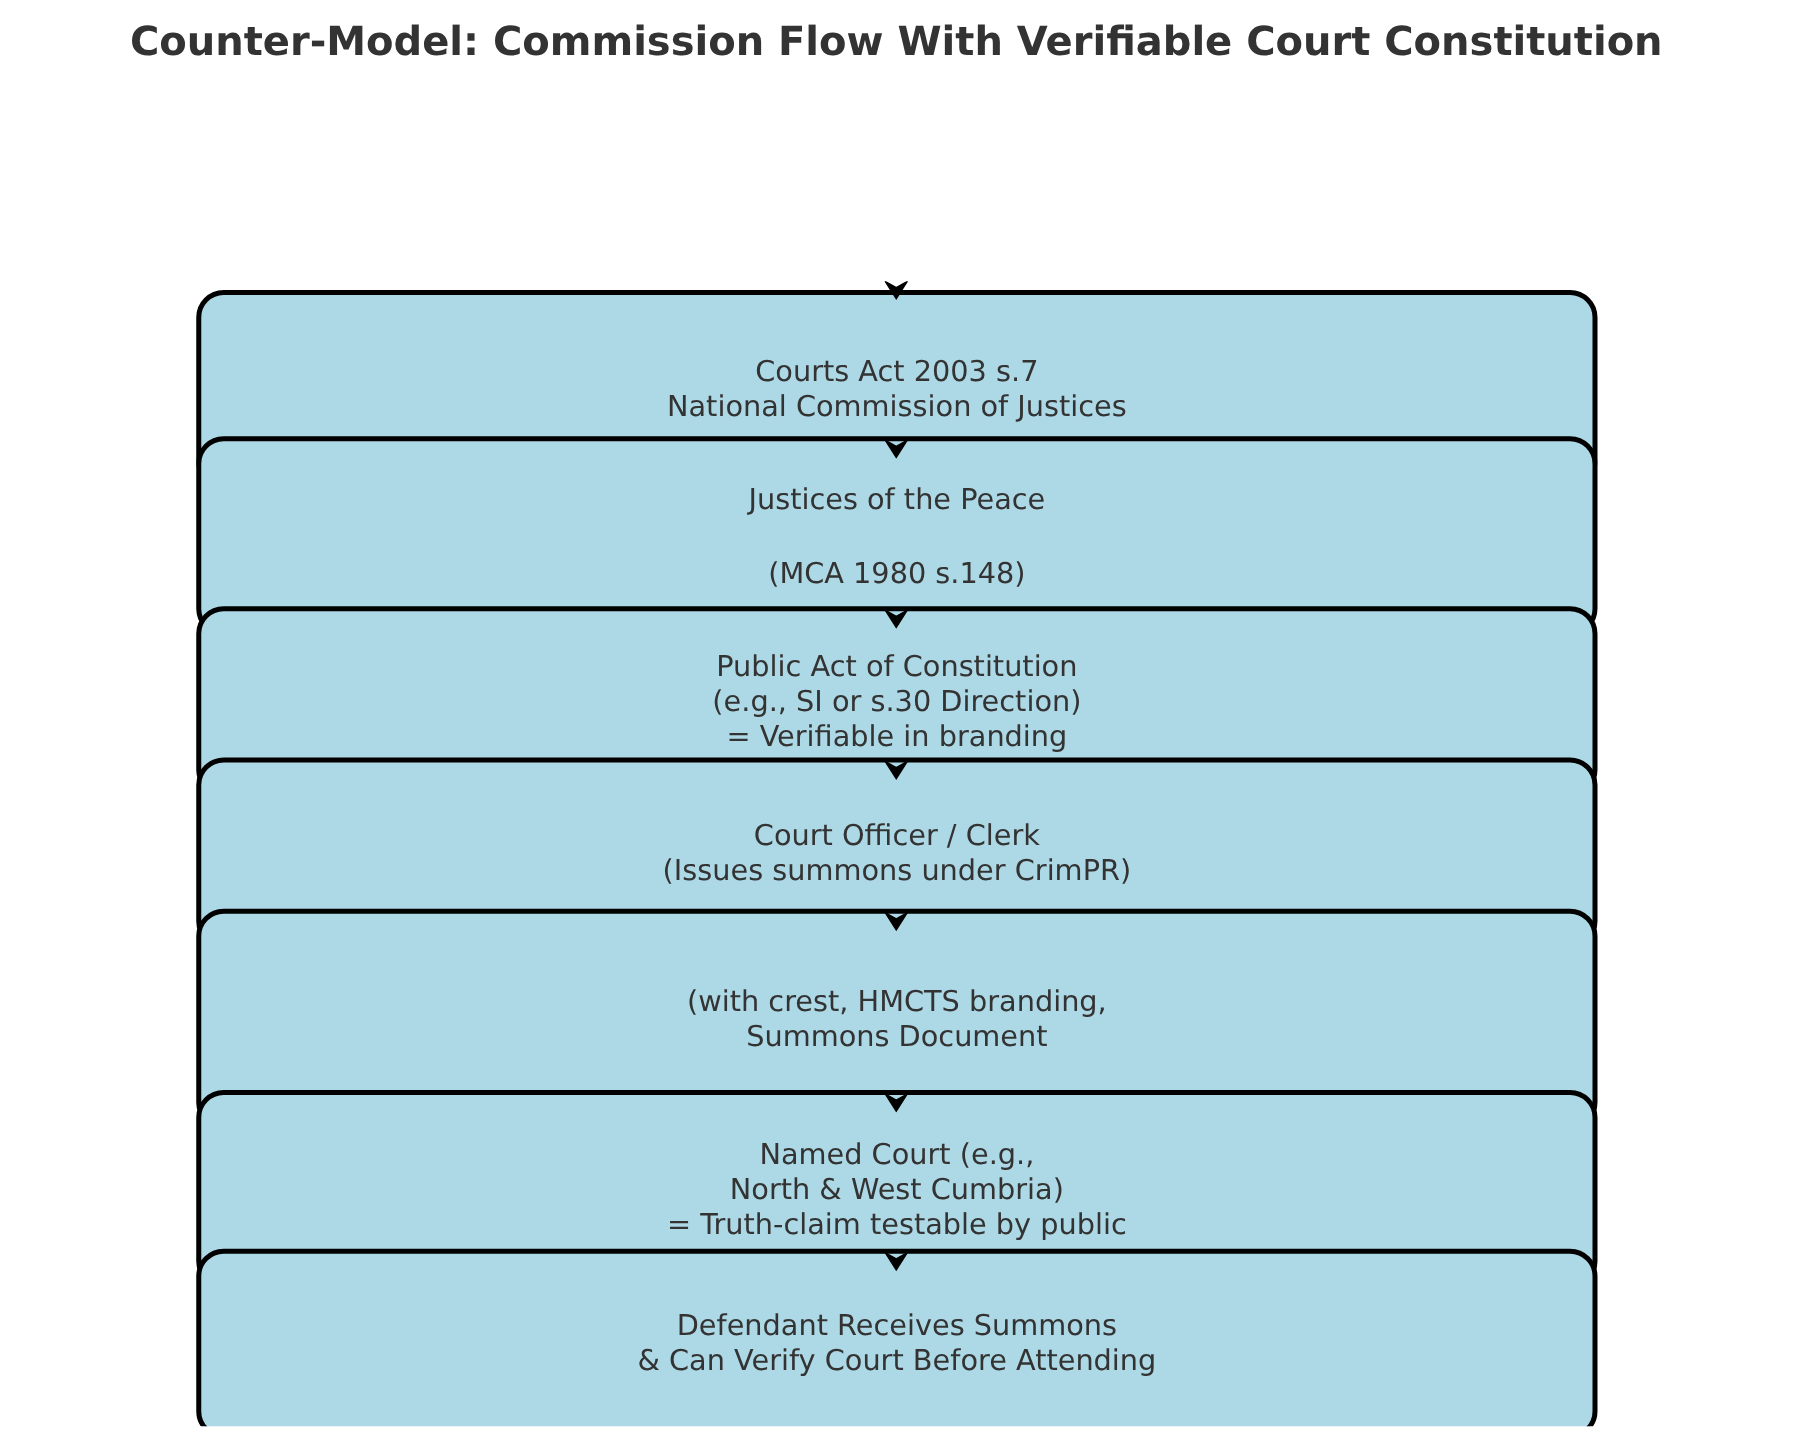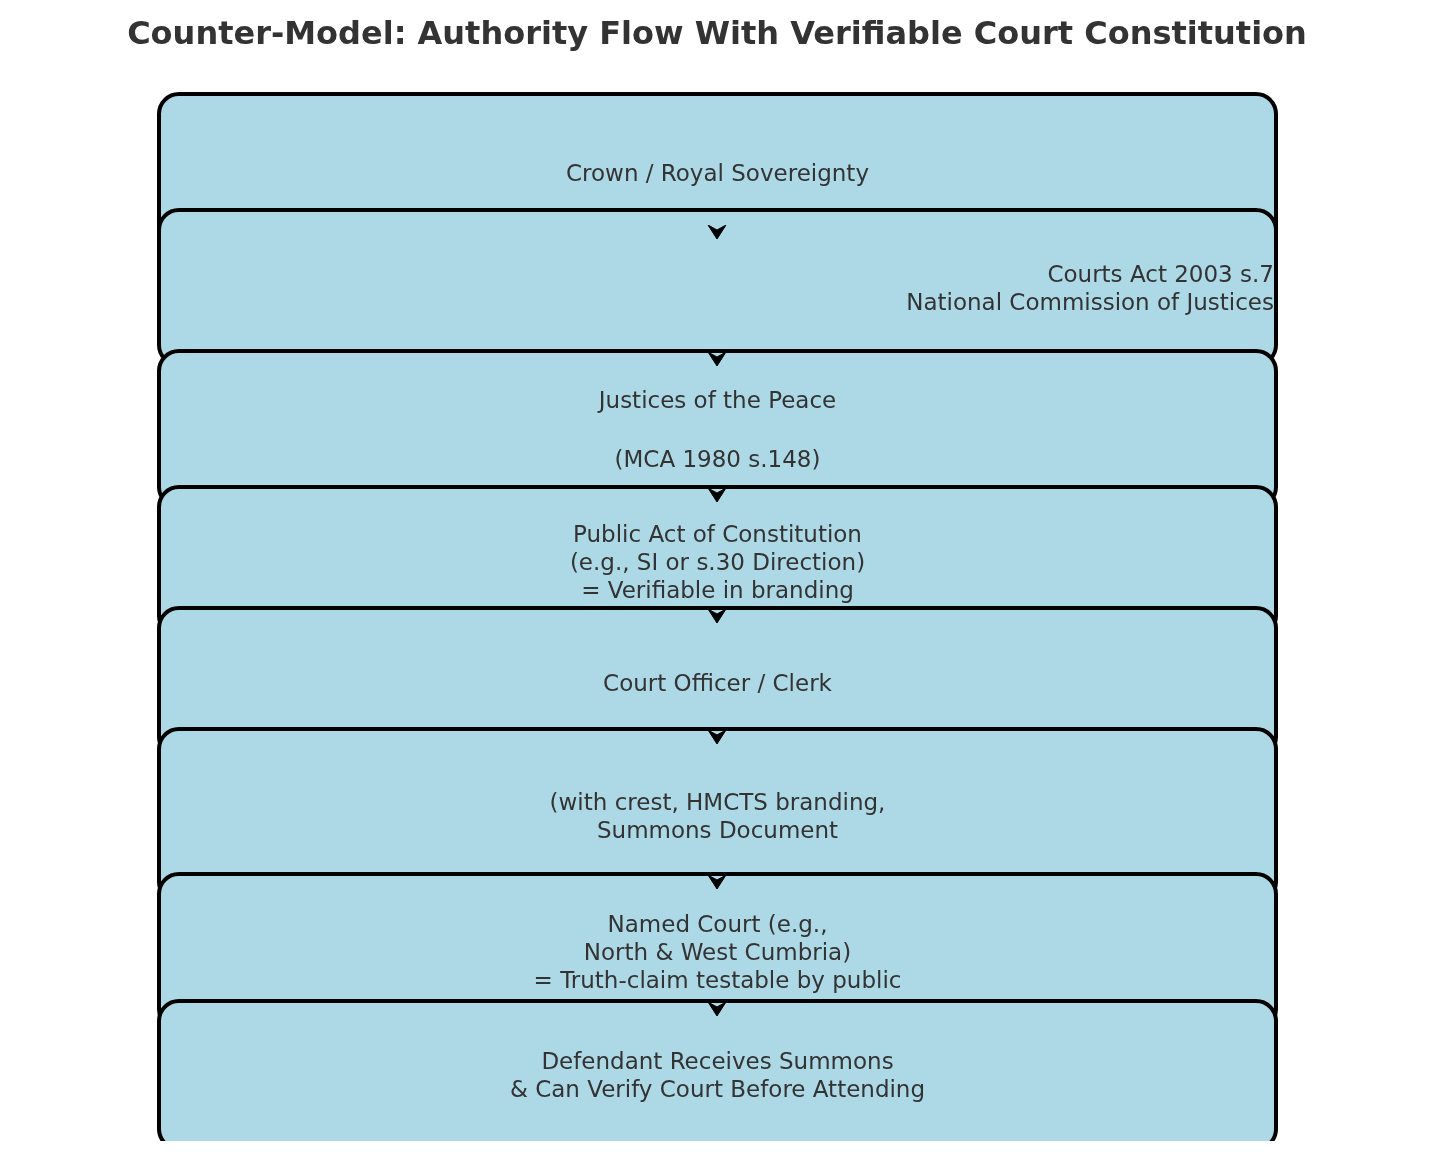--- a/index.html
+++ b/index.html
@@ -57,41 +57,39 @@
     position: absolute;
     width: 20px;
     height: 15px;
     left: 707px;
     z-index: 50;
   }
 </style>
 </head>
 <body>
 
-<h1 class="page-title">Counter-Model: Authority Flow With Verifiable Court Constitution</h1>
+<h1 class="page-title">Counter-Model: Commission Flow With Verifiable Court Constitution</h1>
 
 <div class="flow-wrapper" id="flow-wrapper">
-    <div class="flow-box" style="top: 92px; height: 162px; z-index: 1;">
-      <span class="box-line">Crown / Royal Sovereignty</span>
-    </div>
-    <div class="flow-box" style="top: 208px; height: 159px; z-index: 2; align-items: flex-end;">
+    <div class="flow-box" style="top: 232px; height: 159px; z-index: 2;">
       <span class="box-line">Courts Act 2003 s.7</span>
       <span class="box-line">National Commission of Justices</span>
     </div>
     <div class="flow-box" style="top: 349px; height: 160px; z-index: 3; gap: 31px;">
       <span class="box-line">Justices of the Peace</span>
       <span class="box-line">(MCA 1980 s.148)</span>
     </div>
     <div class="flow-box" style="top: 485px; height: 153px; z-index: 4;">
       <span class="box-line">Public Act of Constitution</span>
       <span class="box-line">(e.g., SI or s.30 Direction)</span>
       <span class="box-line">= Verifiable in branding</span>
     </div>
     <div class="flow-box" style="top: 606px; height: 153px; z-index: 5;">
       <span class="box-line">Court Officer / Clerk</span>
+      <span class="box-line">(Issues summons under CrimPR)</span>
     </div>
     <div class="flow-box" style="top: 727px; height: 177px; z-index: 6;">
       <span class="box-line">(with crest, HMCTS branding,</span>
       <span class="box-line">Summons Document</span>
     </div>
     <div class="flow-box" style="top: 872px; height: 159px; z-index: 7;">
       <span class="box-line">Named Court (e.g.,</span>
       <span class="box-line">North &amp; West Cumbria)</span>
       <span class="box-line">= Truth-claim testable by public</span>
     </div>

